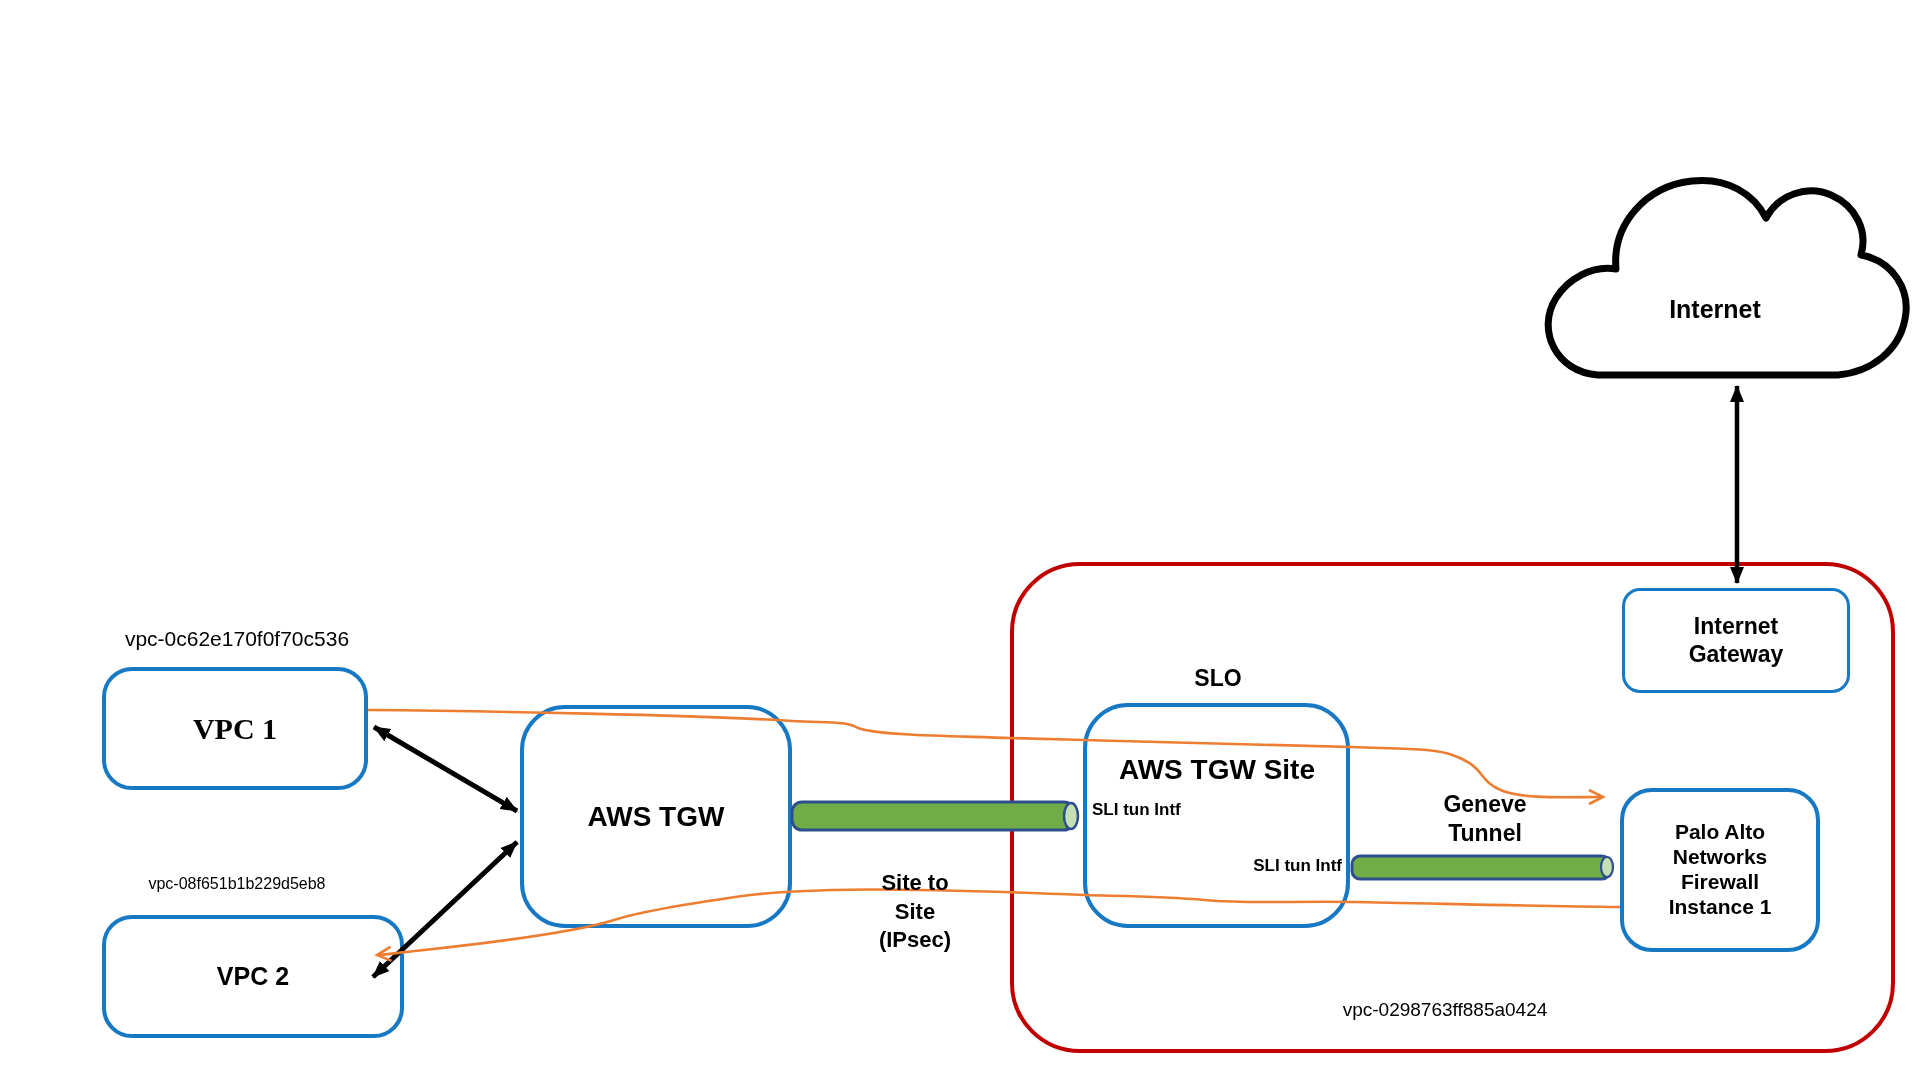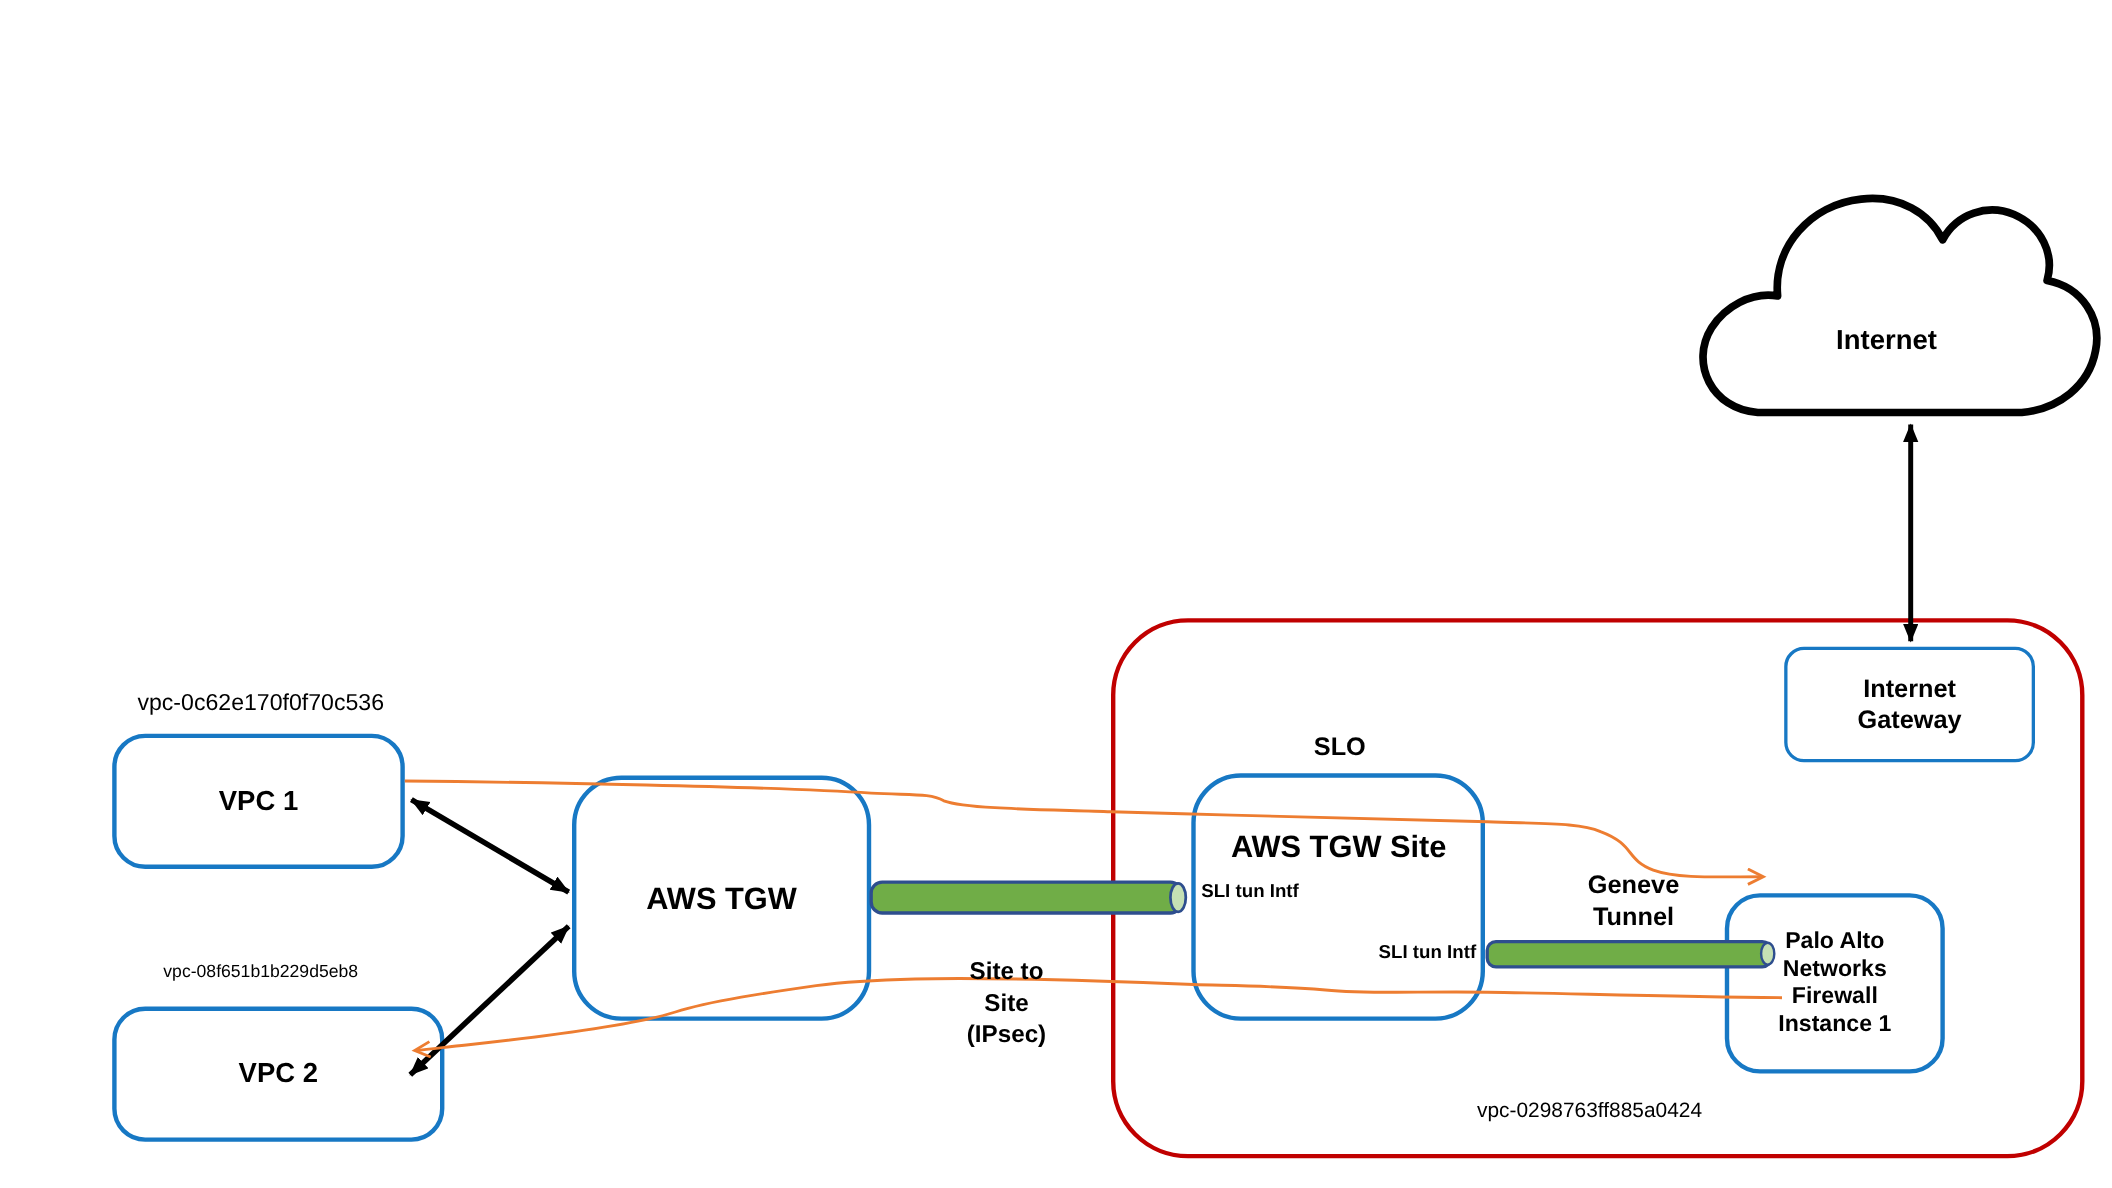--- a/index.html
+++ b/index.html
@@ -41,21 +41,21 @@
 </style>
 </head>
 <body>
 
 <div id="canvas">
 
   <div id="red-box"></div>
 
   <div class="label z2" style="left:92px;top:626px;width:290px;font-size:21px;">vpc-0c62e170f0f70c536</div>
   <div class="box z2" style="left:102px;top:667px;width:266px;height:123px;border-radius:30px;">
-    <span class="boxtitle" style="font-size:25px;">VPC 1</span>
+    <span class="boxtitle" style="font-size:30px;font-family:Liberation Serif, serif;">VPC 1</span>
   </div>
 
   <div class="label z2" style="left:92px;top:874px;width:290px;font-size:16px;">vpc-08f651b1b229d5eb8</div>
   <div class="box z2" style="left:102px;top:915px;width:302px;height:123px;border-radius:30px;">
     <span class="boxtitle" style="font-size:25px;">VPC 2</span>
   </div>
 
   <div class="box z2" style="left:520px;top:705px;width:272px;height:223px;border-radius:45px;">
     <span class="boxtitle" style="font-size:28px;">AWS TGW</span>
   </div>
@@ -67,21 +67,21 @@
   <div class="label bold z2" style="left:1158px;top:664px;width:120px;font-size:23px;">SLO</div>
 
   <div class="box z2" style="left:1083px;top:703px;width:267px;height:225px;border-radius:45px;"></div>
   <div class="label bold z2" style="left:1088px;top:752px;width:258px;font-size:28px;">AWS TGW Site</div>
   <div class="label bold z6" style="left:1092px;top:799px;width:120px;font-size:17px;text-align:left;">SLI tun Intf</div>
   <div class="label bold z6" style="left:1230px;top:855px;width:112px;font-size:17px;text-align:right;">SLI tun Intf</div>
 
   <div class="label bold z2" style="left:1410px;top:790px;width:150px;font-size:23px;line-height:1.25;">Geneve
 Tunnel</div>
 
-  <div class="box z2" style="left:1568px;top:788px;width:200px;height:164px;border-radius:32px;margin-top:24px;">
+  <div class="box z2" style="left:1620px;top:788px;width:200px;height:164px;border-radius:32px;">
     <span class="boxtitle" style="font-size:21px;line-height:1.18;">Palo Alto
 Networks
 Firewall
 Instance 1</span>
   </div>
 
   <div class="box z2" style="left:1622px;top:588px;width:228px;height:105px;border-radius:18px;border-width:3.5px;">
     <span class="boxtitle" style="font-size:23px;line-height:1.2;">Internet
 Gateway</span>
   </div>

